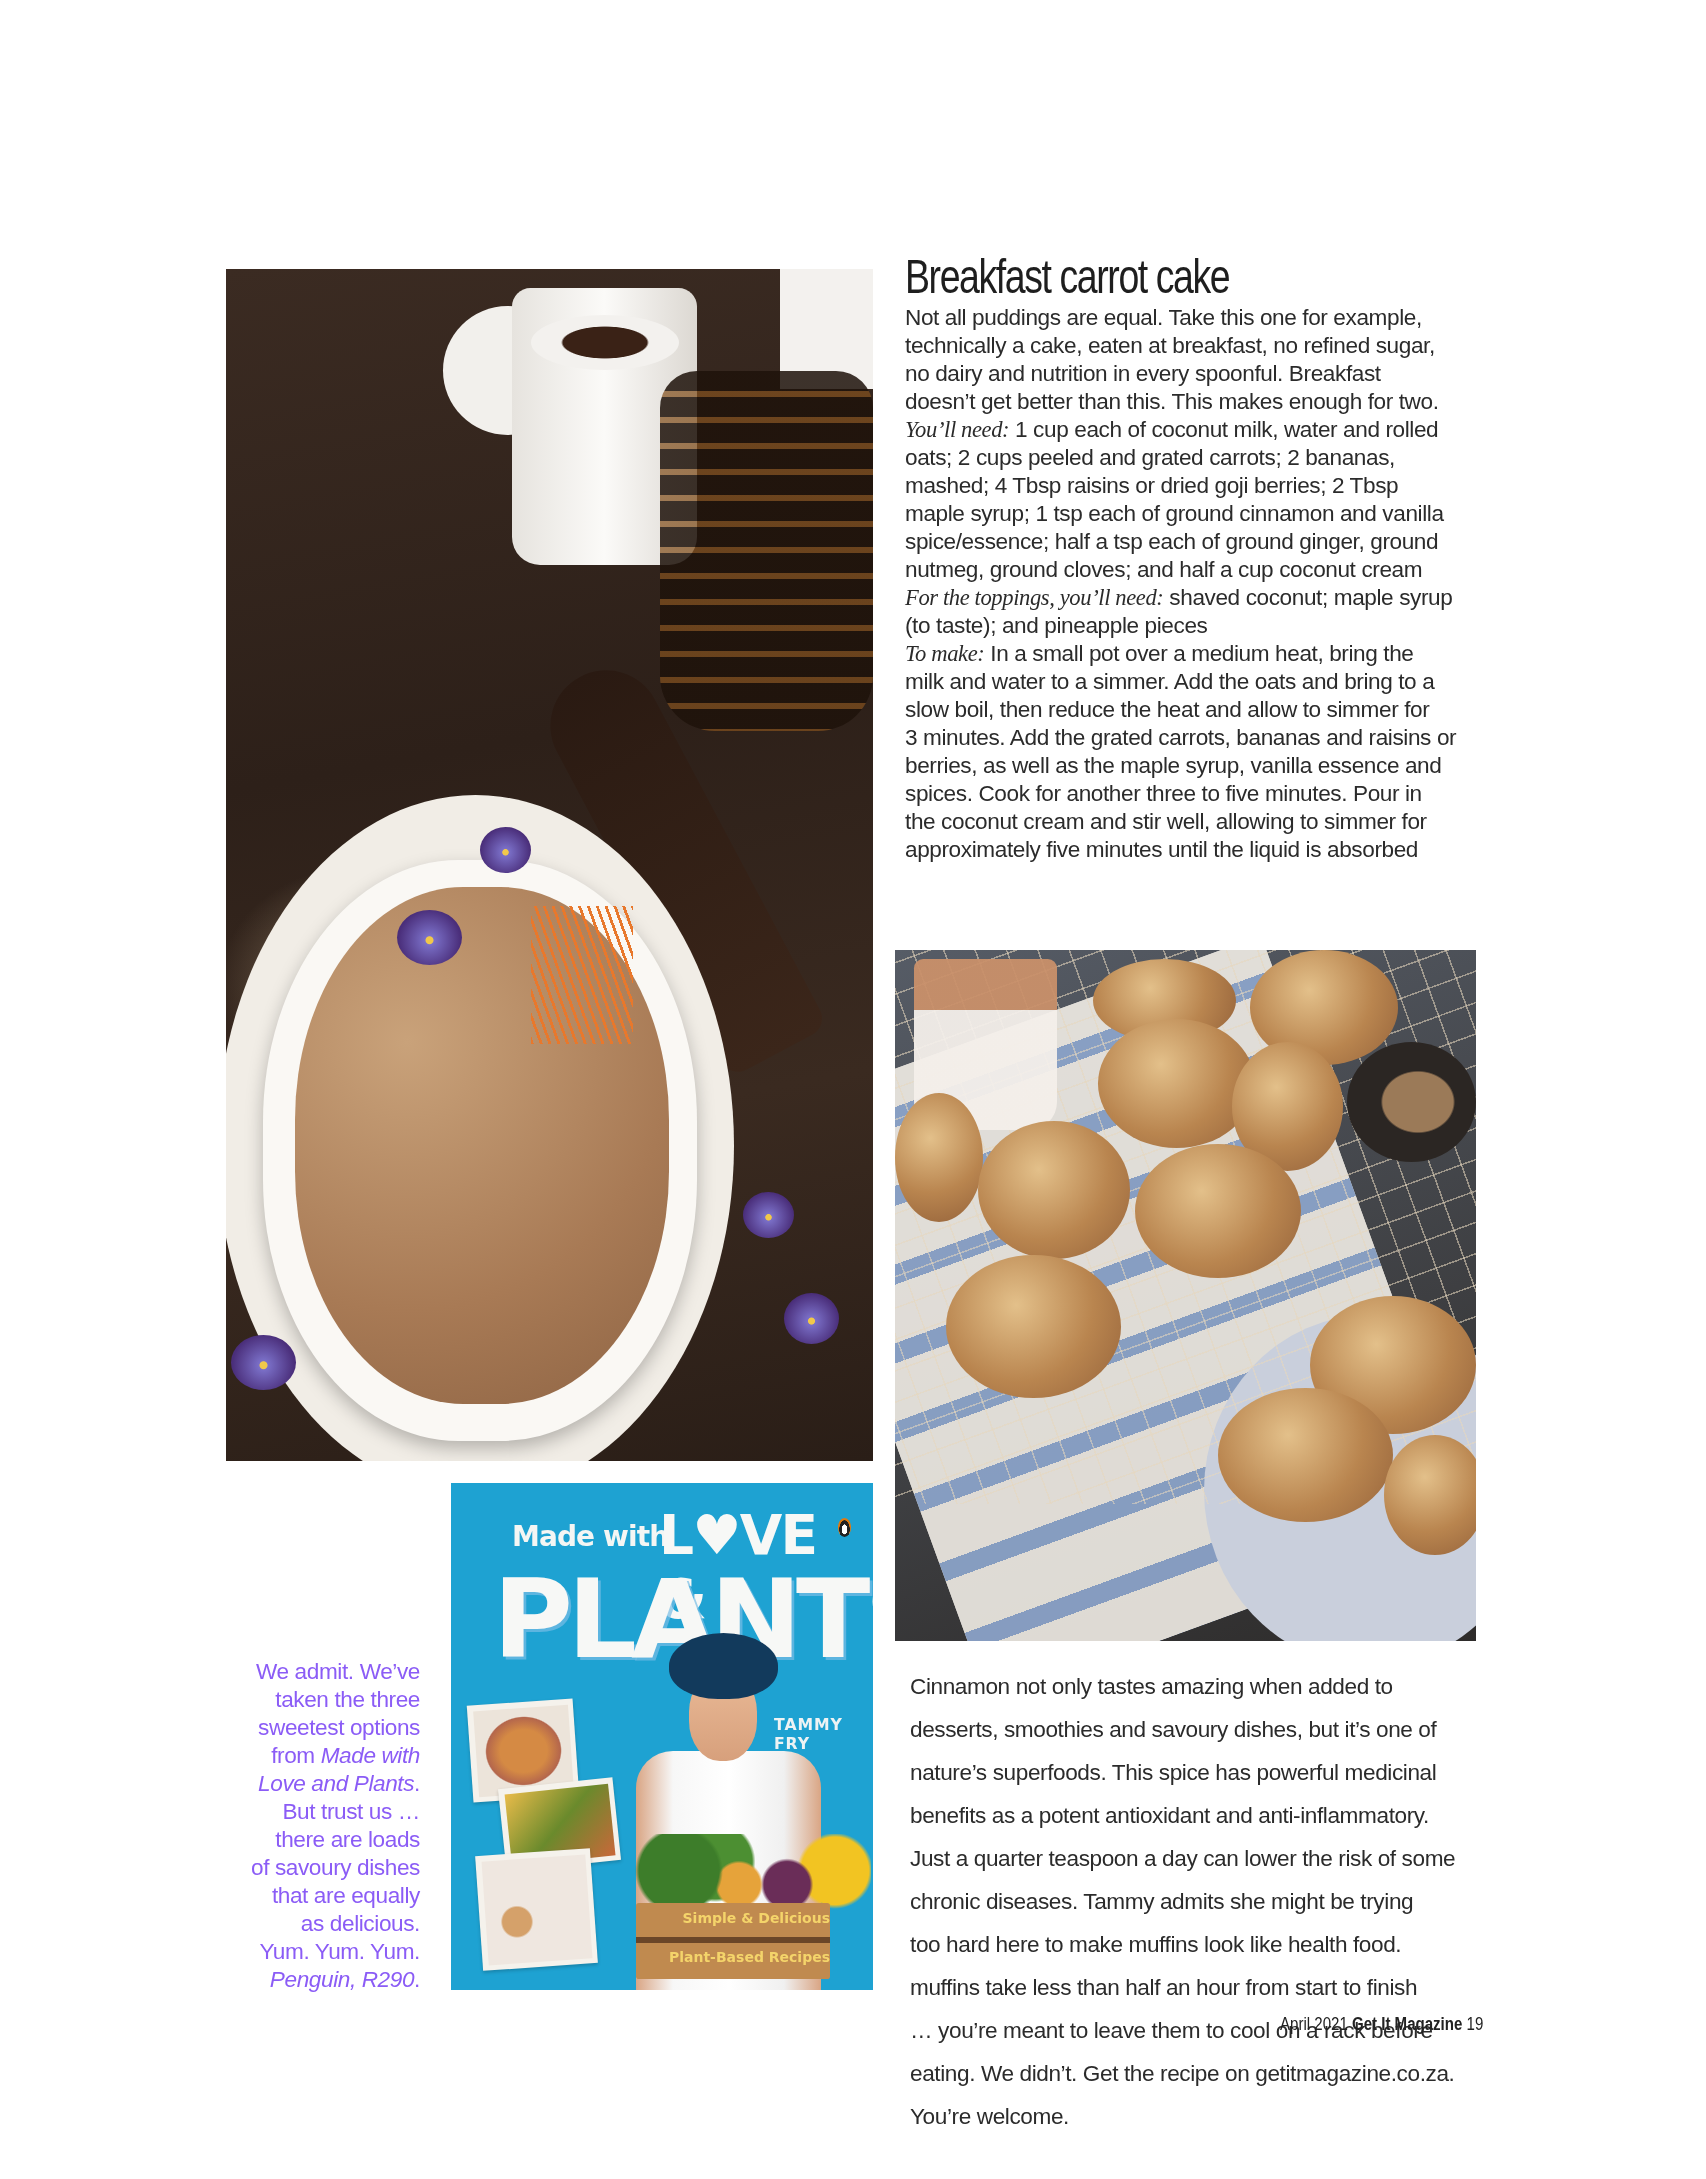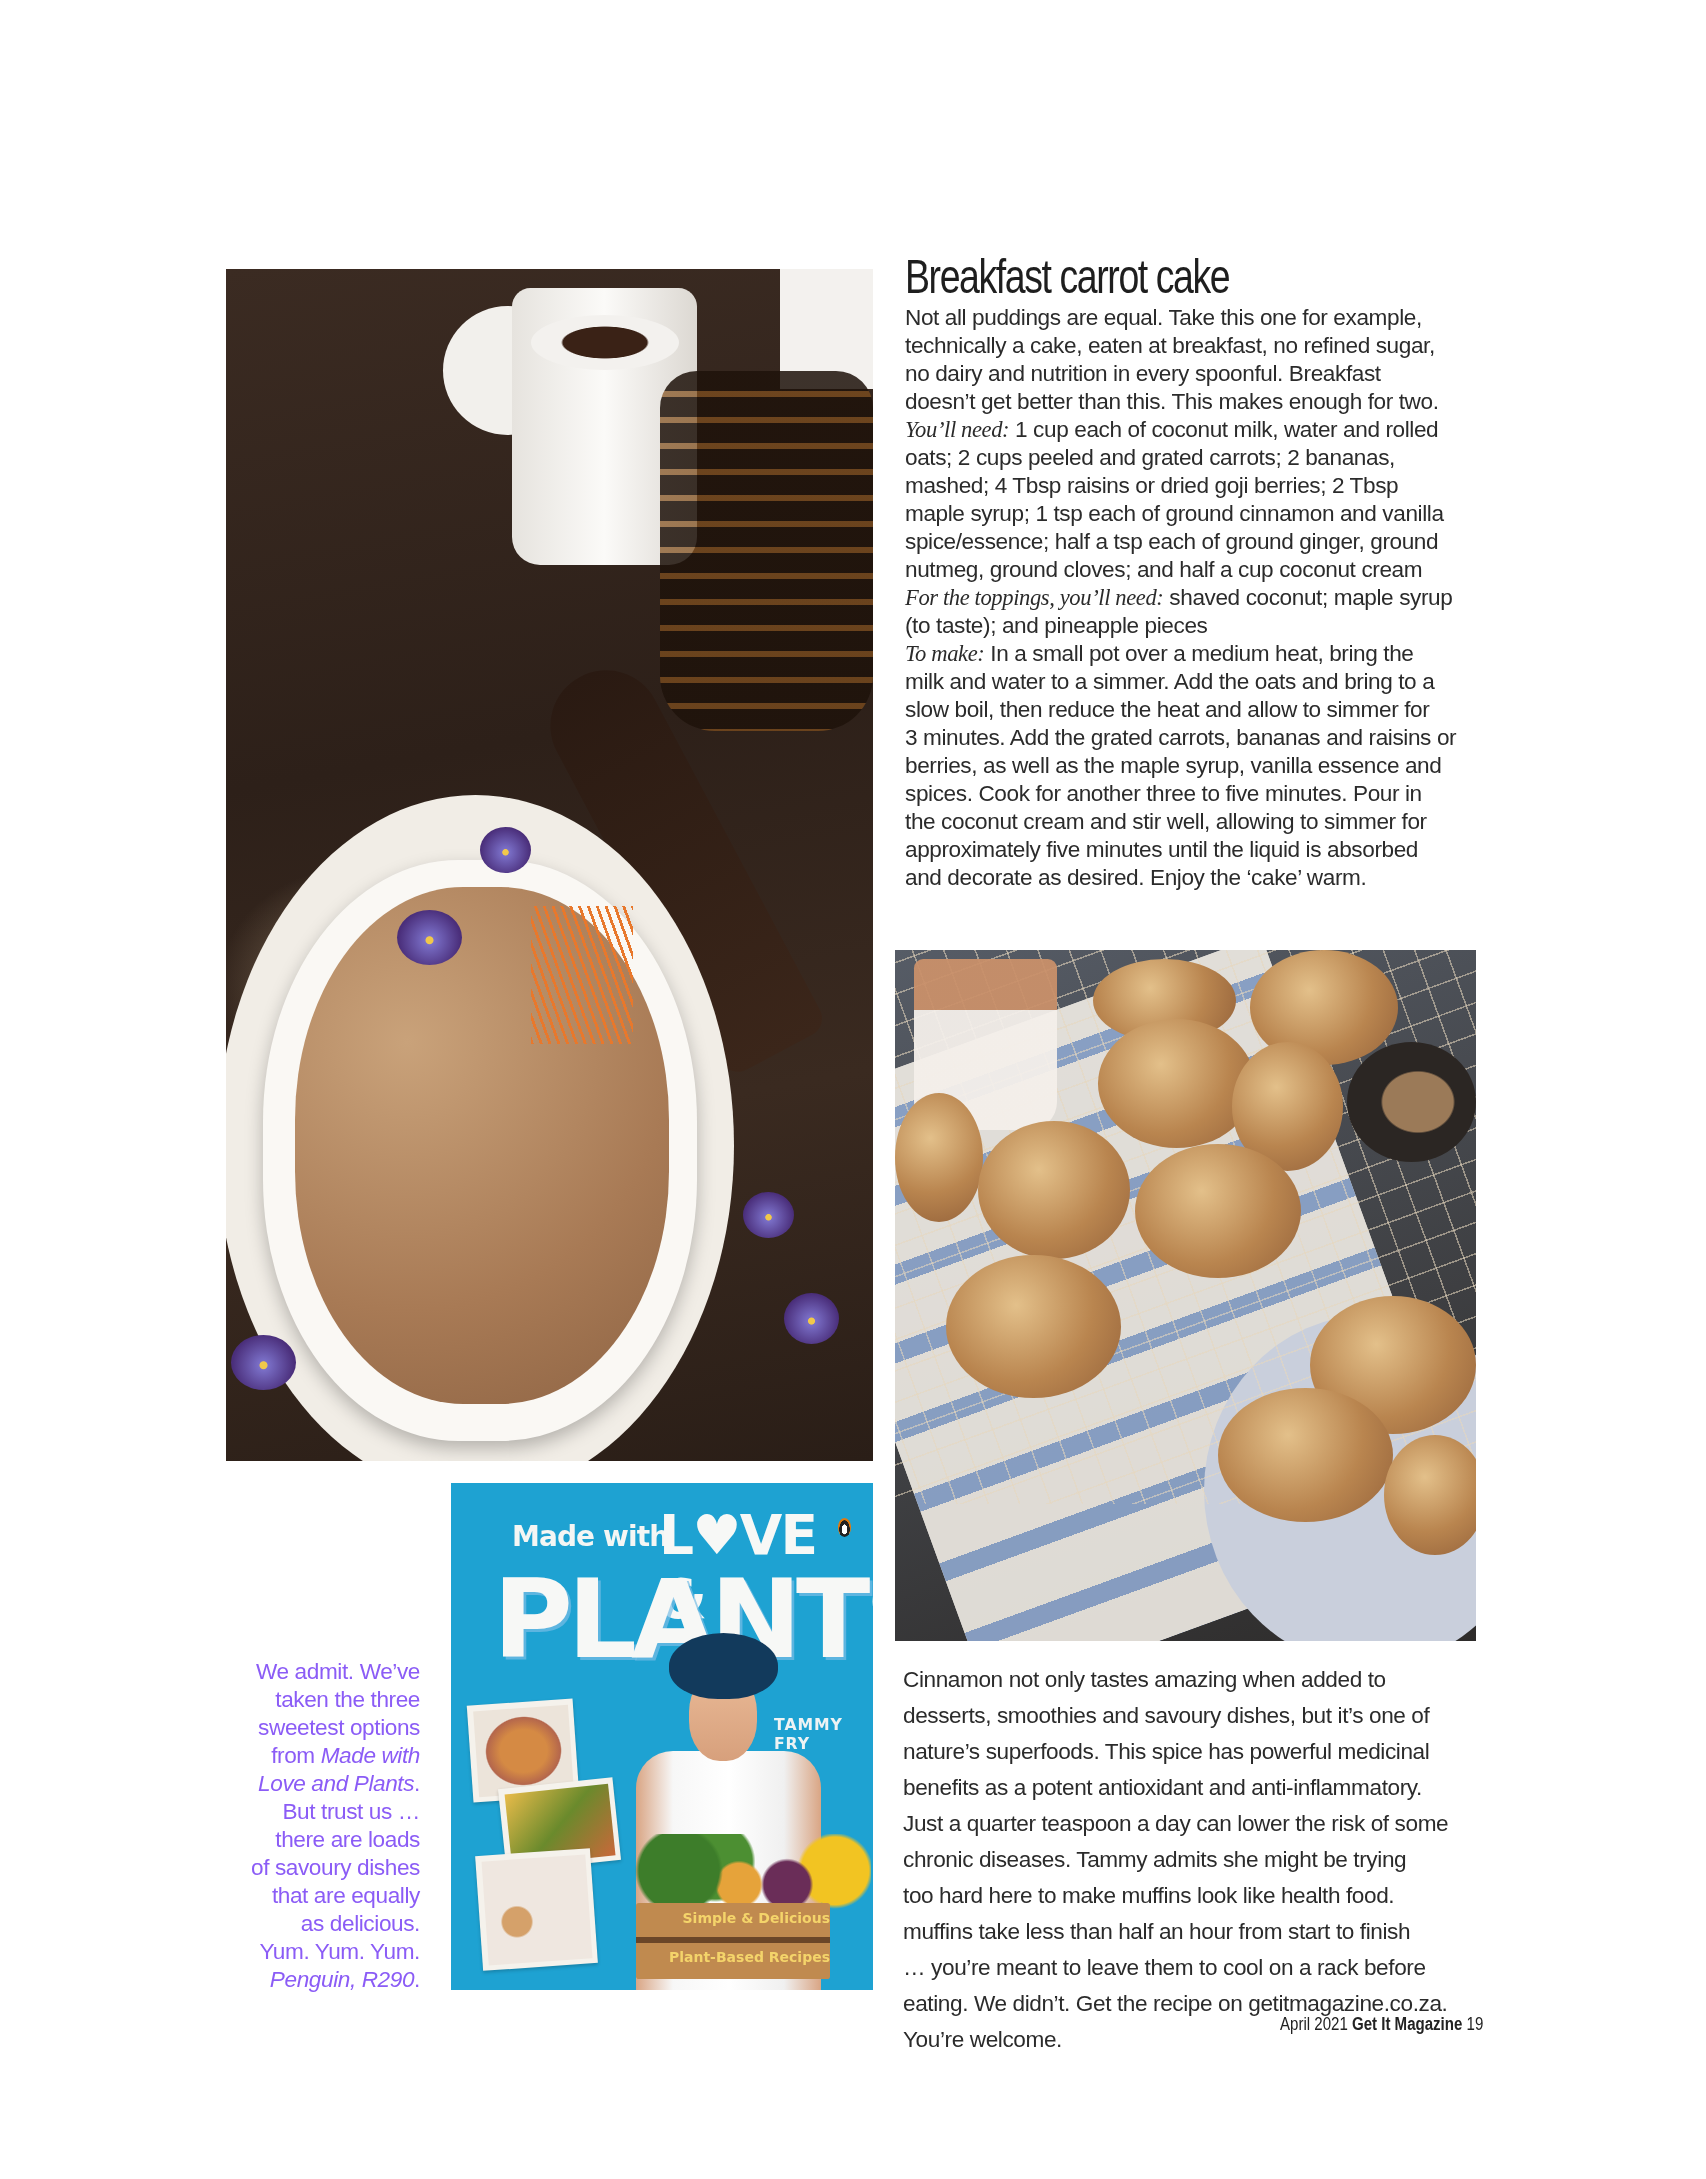--- a/index.html
+++ b/index.html
@@ -102,21 +102,21 @@
   #book .snap-inner { position:absolute; left:5.5px; top:5.5px; right:5.5px; bottom:5.5px; }
 
   
   #sidebar-text { position:absolute; left:222px; top:1658px; width:198px; text-align:right;
     font-size:22.6px; line-height:28px; color:#8b5cf6; letter-spacing:-0.4px; }
   #sidebar-text p { margin:0; }
 
   
   #muffin-text { position:absolute; left:895px; top:1658px; width:591px;
     font-size:22.6px; line-height:28px; color:#2b2b2b; letter-spacing:-0.4px; }
-  #muffin-text p { margin:8px; }
+  #muffin-text p { margin:15px; }
 
   
   #footer { position:absolute; left:1280px; top:2014px; font-size:17.5px; color:#222;
     font-family:"Liberation Sans Narrow","Liberation Sans",sans-serif; transform: scaleX(.86);
     transform-origin:left top; white-space:nowrap; }
   #footer b { font-weight:700; }
 </style>
 </head>
 <body>
 
@@ -154,21 +154,20 @@
       <p><em>For the toppings, you’ll need:</em><span> shaved coconut; maple syrup</span></p>
       <p><span>(to taste); and pineapple pieces</span></p>
       <p><em>To make:</em><span> In a small pot over a medium heat, bring the</span></p>
       <p><span>milk and water to a simmer. Add the oats and bring to a</span></p>
       <p><span>slow boil, then reduce the heat and allow to simmer for</span></p>
       <p><span>3 minutes. Add the grated carrots, bananas and raisins or</span></p>
       <p><span>berries, as well as the maple syrup, vanilla essence and</span></p>
       <p><span>spices. Cook for another three to five minutes. Pour in</span></p>
       <p><span>the coconut cream and stir well, allowing to simmer for</span></p>
       <p><span>approximately five minutes until the liquid is absorbed</span></p>
-      <p><span>and decorate as desired. Enjoy the ‘cake’ warm.</span></p>
     </div>
 </div>
 
 <div id="photo-muffins" class="photo">
   <div class="cloth"></div>
   <div class="plate2"></div>
   <div class="rack"></div>
   <div class="glass"></div>
   <div class="walnut-bowl"></div>
   <div class="muffin" style="left:198px;top:9.2px;width:143px;height:83px;"></div>

